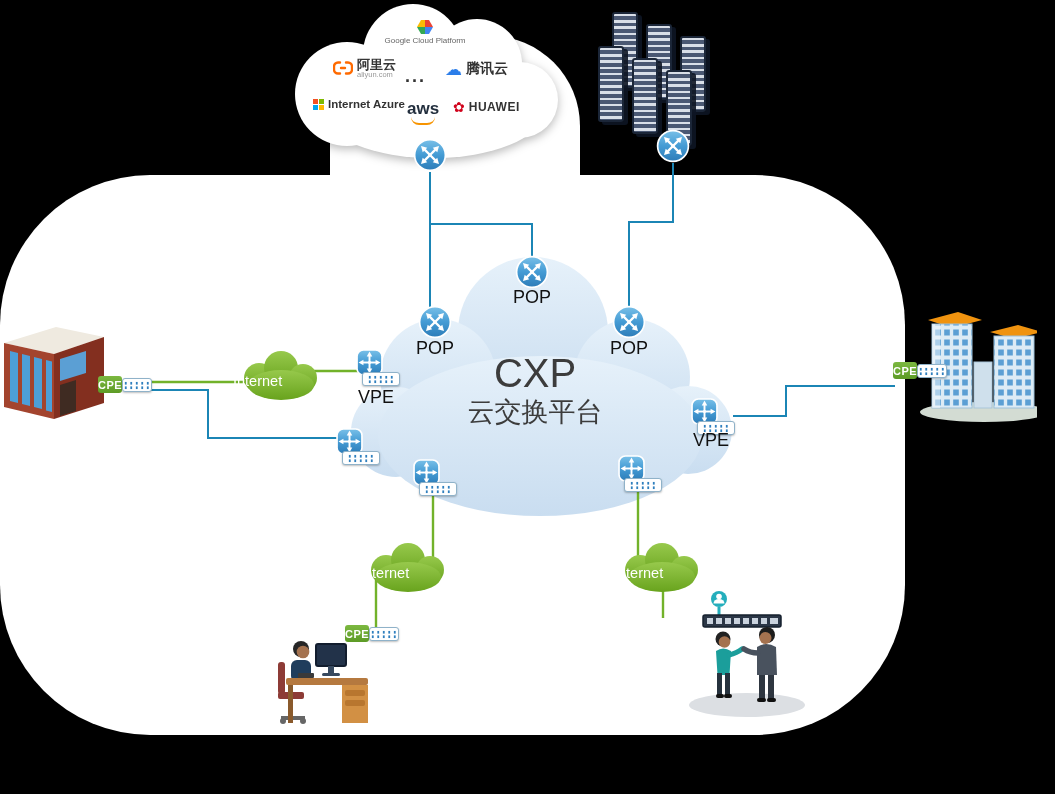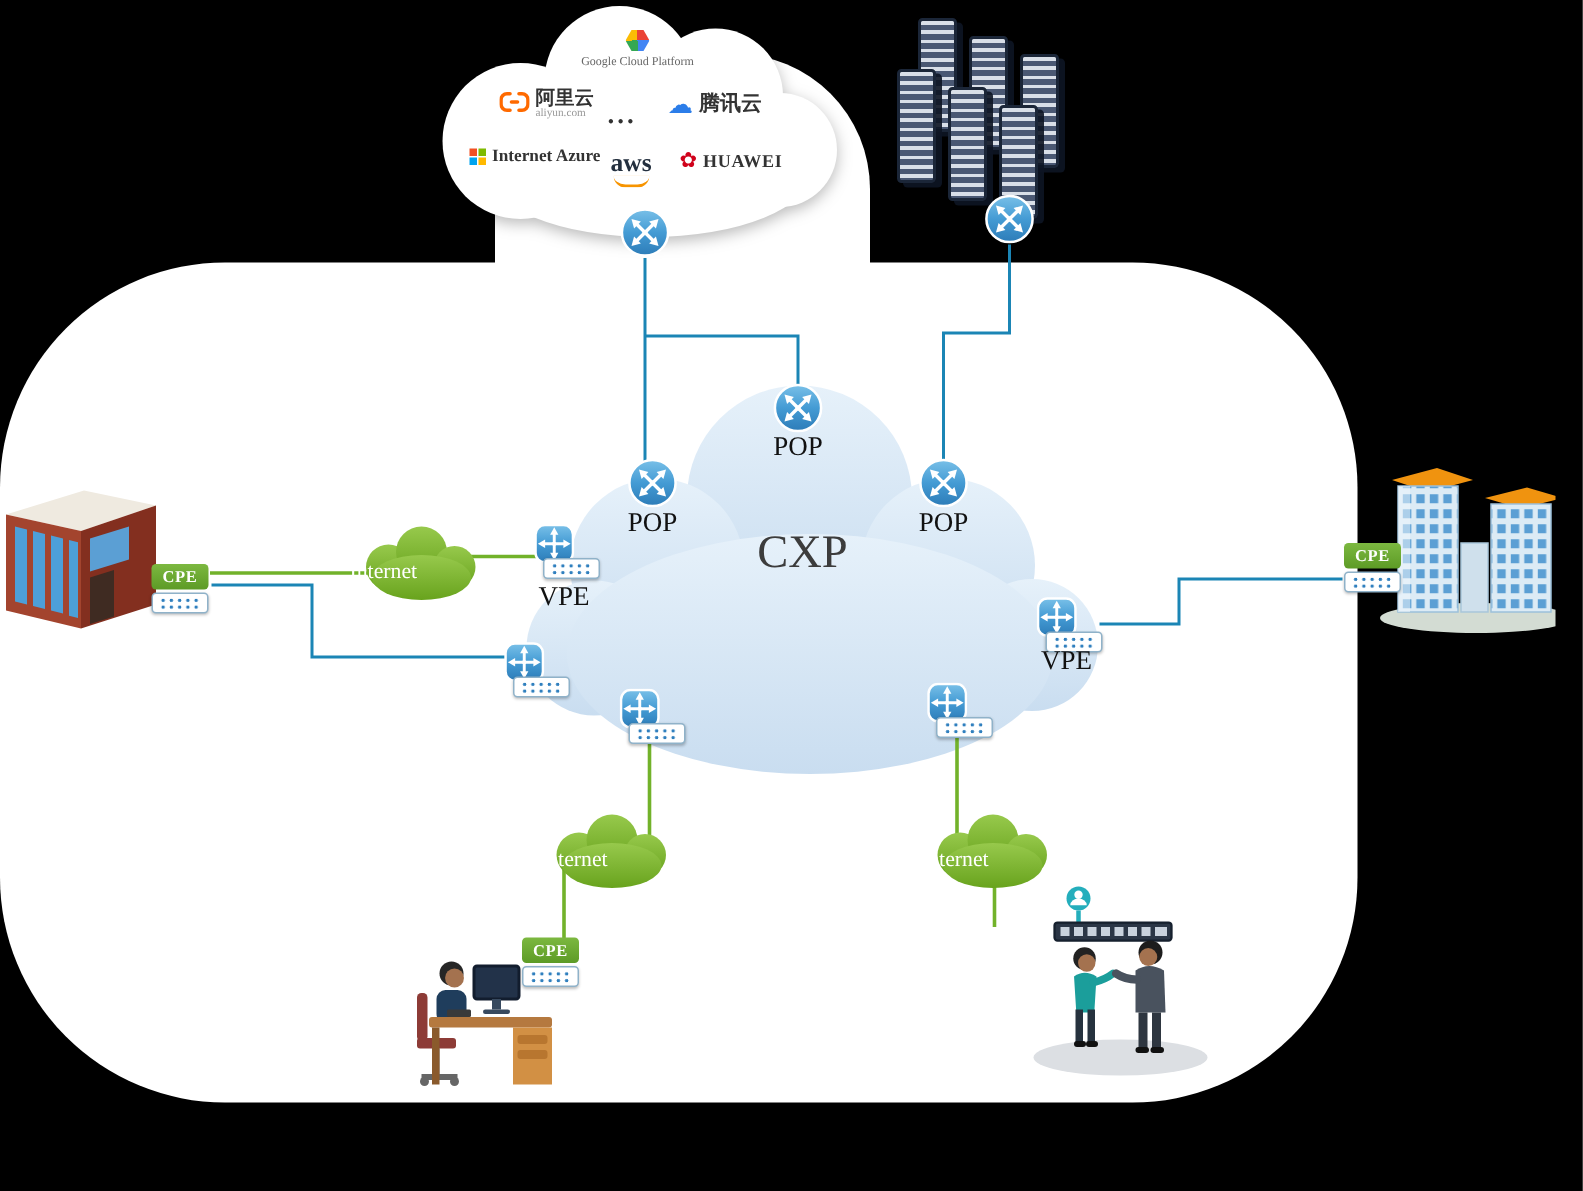--- a/index.html
+++ b/index.html
@@ -1,45 +1,45 @@
 <!DOCTYPE html>
 <html><head>
 <meta charset="utf-8">
 <style>
   *{margin:0;padding:0;box-sizing:border-box}
   html,body{background:#000}
   #canvas{position:relative;width:1037px;height:794px;background:#000;overflow:hidden;
-          font-family:Liberation Serif, serif}
+          font-family:Liberation Sans, sans-serif}
   
   .bg-main{position:absolute;left:0;top:175px;width:905px;height:560px;background:#fff;border-radius:150px}
   .bg-top{position:absolute;left:330px;top:36px;width:250px;height:320px;background:#fff;border-radius:90px}
   svg.layer{position:absolute;pointer-events:none}
   
   .router-node{position:absolute;width:34px;height:34px}
   .router-node svg{width:100%;height:100%}
   .vpe-node{position:absolute;width:44px;display:flex;flex-direction:column;align-items:flex-start}
   .vpe-node .sq{width:27px;height:27px;margin-left:2px}
   .panel{width:38px;height:14px;background:#fff;border:1px solid #8fb2c9;border-radius:3px;
          display:flex;align-items:center;justify-content:center;box-shadow:0 1px 2px rgba(0,0,0,.25)}
   .vpe-node .panel{margin-top:-4px;margin-left:8px}
   .dots{width:28px;height:9px;background-image:radial-gradient(circle,#2f7fbe 1.1px,rgba(0,0,0,0) 1.3px);
         background-size:5.5px 4.5px}
   .node-label{position:absolute;width:60px;text-align:center;font-size:18px;color:#111}
   
-  .cpe-node{position:absolute;width:44px;display:flex;flex-direction:column;align-items:center}
+  .cpe-node{position:absolute;width:44px;display:flex;flex-direction:row;align-items:flex-start}
   .cpe-badge{width:38px;height:17px;background:linear-gradient(#7cb840,#5d9b26);border-radius:3px;color:#fff;
              font-size:11px;font-weight:bold;display:flex;align-items:center;justify-content:center;letter-spacing:.5px}
   .cpe-node .panel{margin-top:2px}
   
   .inet{position:absolute;width:96px;height:54px}
   .inet svg{width:100%;height:100%}
   .inet-label{position:absolute;left:0;right:0;top:25px;text-align:left;color:#fff;font-size:14.5px}
   
   .cxp-title{position:absolute;left:430px;top:350px;width:210px;text-align:center;color:#3c3c3c;line-height:1.18}
-  .cxp-title .l1{font-size:31px}
+  .cxp-title .l1{font-size:40px}
   .cxp-title .l2{font-size:27px}
   
   .public-cloud{position:absolute;left:285px;top:2px;width:280px;height:170px}
   .public-cloud>svg{position:absolute;left:0;top:0;width:100%;height:100%;filter:drop-shadow(0 3px 5px rgba(0,0,0,.28))}
   .logo{position:absolute;display:flex;align-items:center;gap:4px;white-space:nowrap}
   .lg-google{left:0;right:0;top:18px;flex-direction:column;gap:2px;align-items:center}
   .lg-google .txt{font-size:8px;color:#666}
   .gcp-icon{width:16px;height:14px;
      background:conic-gradient(#ea4335 0 90deg,#4285f4 90deg 180deg,#34a853 180deg 270deg,#fbbc05 270deg 360deg);
      clip-path:polygon(25% 0,75% 0,100% 50%,75% 100%,25% 100%,0 50%)}
@@ -302,20 +302,21 @@
       <use href="#arrowRay" transform="translate(13,13) scale(0.78) rotate(180)"></use>
         <use href="#arrowRay" transform="translate(13,13) scale(0.78) rotate(270)"></use>
       </svg>
     <div class="panel">
         <div class="dots"></div>
       </div>
   </div>
 
   <div class="cxp-title">
     <div class="l1">CXP</div>
+    <div class="l2">云交换平台</div>
   </div>
 
   <div class="inet" style="left:233px;top:348px">
     <svg viewBox="0 0 96 54">
         <g fill="url(#gGreen)">
       <circle cx="26" cy="30" r="15"></circle>
           <circle cx="48" cy="20" r="17"></circle>
           <circle cx="70" cy="30" r="14"></circle>
       <ellipse cx="48" cy="37" rx="33" ry="15"></ellipse>
         </g>

